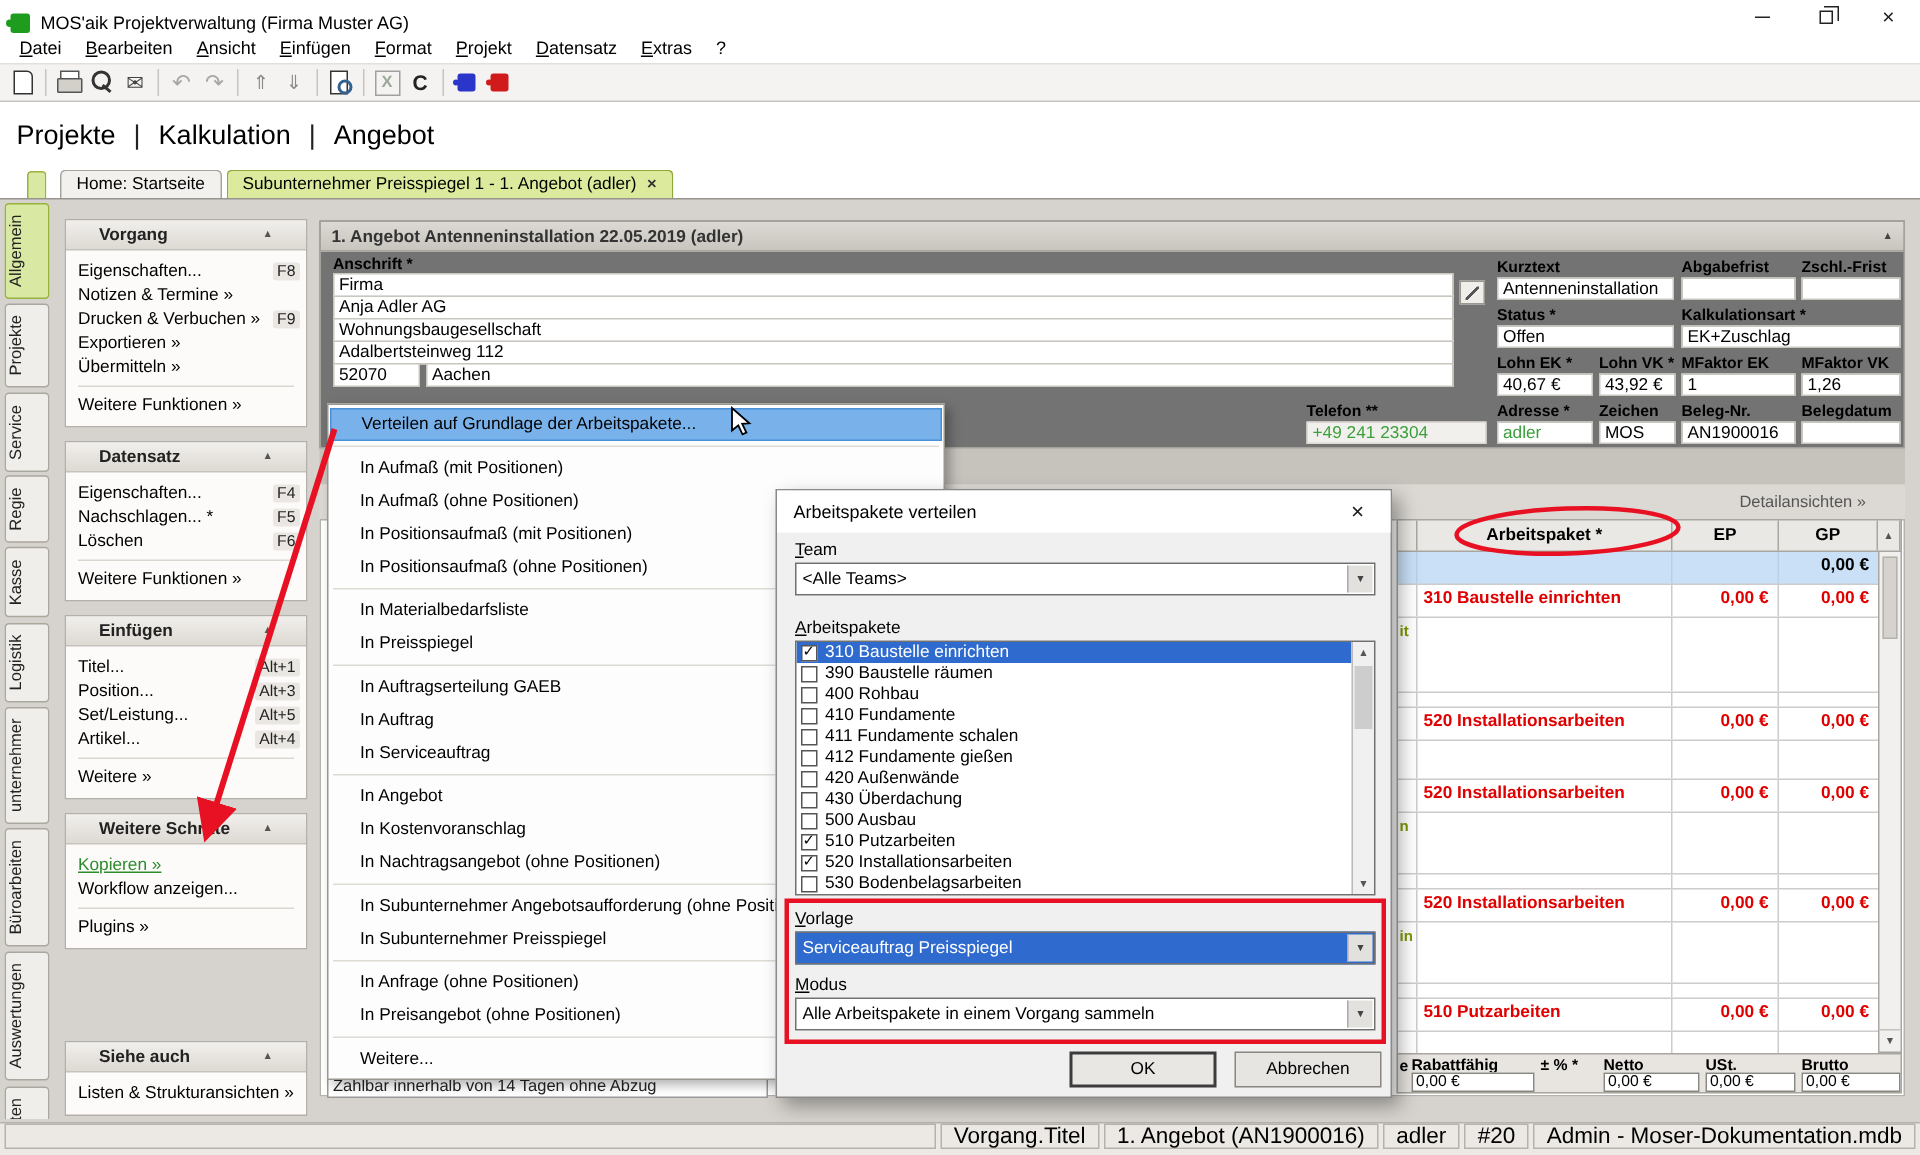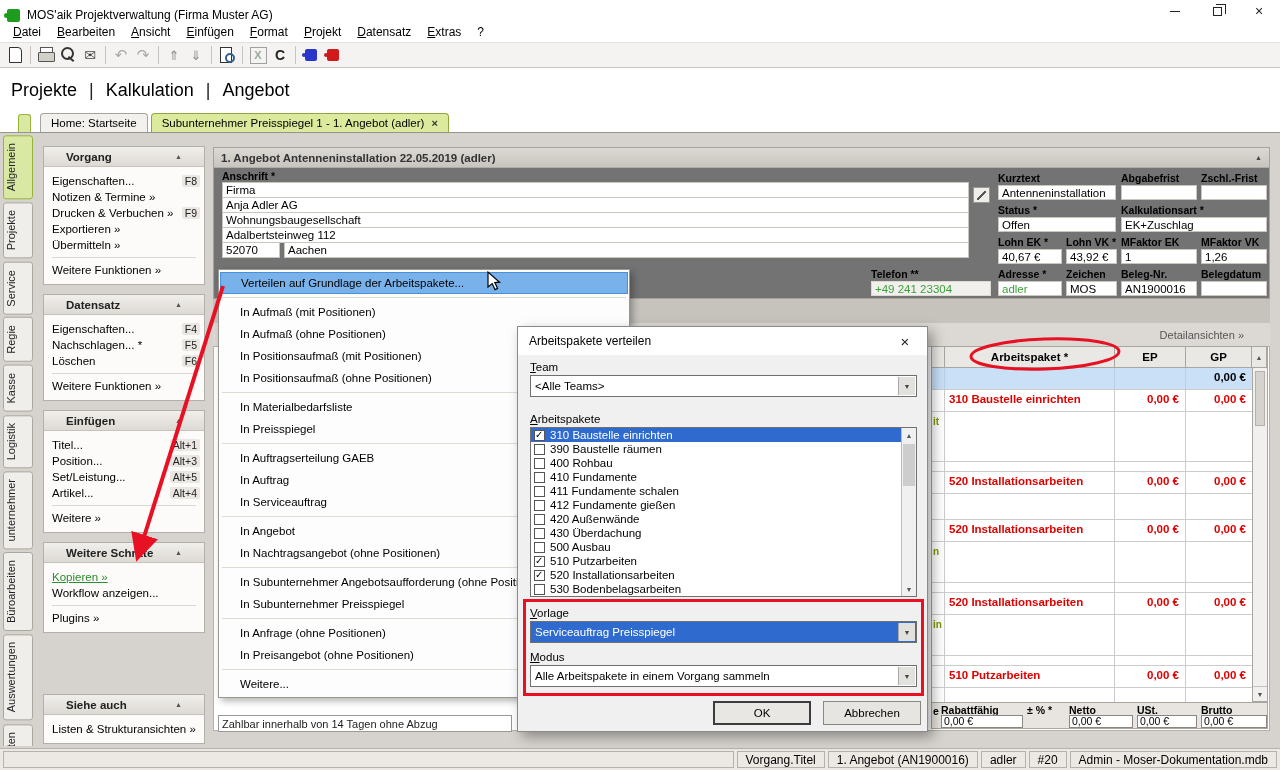--- a/index.html
+++ b/index.html
@@ -166,21 +166,21 @@
 .dsb .up{top:0}.dsb .dn{bottom:0}
 .dsb .th{position:absolute;left:1px;right:1px;top:16px;height:42px;background:#cdcdcd}
 .redrect{position:absolute;left:5px;top:272px;width:401px;height:97px;border:3px solid #e81123;pointer-events:none;z-index:5}
 .dbtn{position:absolute;width:98px;height:24px;background:#e7e5e2;border:1px solid #8a8781;display:flex;align-items:center;
       justify-content:center;font-size:11.5px}
 .dbtn.ok{left:195px;top:374px;border:2px solid #3c3c3c;background:#e9e7e4}
 .dbtn.cancel{left:305px;top:374px}
 
 
 .statusbar{position:absolute;left:0;top:748px;right:0;height:22px;background:#ece9e4;border-top:1px solid #b5b2ac;
-           display:flex;align-items:center;padding:0 3px;gap:3px;font-size:12px}
+           display:flex;padding:0 3px;gap:3px;font-size:15px}
 .seg{border:1px solid #b5b2ac;height:17px;display:flex;align-items:center;padding:0 8px;white-space:nowrap}
 .seg.grow{flex:1}
 
 
 .anno{position:absolute;left:0;top:0;width:1280px;height:770px;z-index:30;pointer-events:none}
 </style>
 </head>
 <body>
 
 <div id="app">
@@ -648,20 +648,21 @@
         <div class="cmi"><span>In Positionsaufmaß (ohne Positionen)</span></div>
         <div class="cmi sep"><span></span></div>
         <div class="cmi"><span>In Materialbedarfsliste</span></div>
         <div class="cmi"><span>In Preisspiegel</span></div>
         <div class="cmi sep"><span></span></div>
         <div class="cmi"><span>In Auftragserteilung GAEB</span></div>
         <div class="cmi"><span>In Auftrag</span></div>
         <div class="cmi"><span>In Serviceauftrag</span></div>
         <div class="cmi sep"><span></span></div>
         <div class="cmi"><span>In Angebot</span></div>
+        <div class="cmi"><span>In Kostenvoranschlag</span></div>
         <div class="cmi"><span>In Nachtragsangebot (ohne Positionen)</span></div>
         <div class="cmi sep"><span></span></div>
         <div class="cmi"><span>In Subunternehmer Angebotsaufforderung (ohne Positionen)</span></div>
         <div class="cmi"><span>In Subunternehmer Preisspiegel</span></div>
         <div class="cmi sep"><span></span></div>
         <div class="cmi"><span>In Anfrage (ohne Positionen)</span></div>
         <div class="cmi"><span>In Preisangebot (ohne Positionen)</span></div>
         <div class="cmi sep"><span></span></div>
         <div class="cmi"><span>Weitere...</span></div>
       </div>

